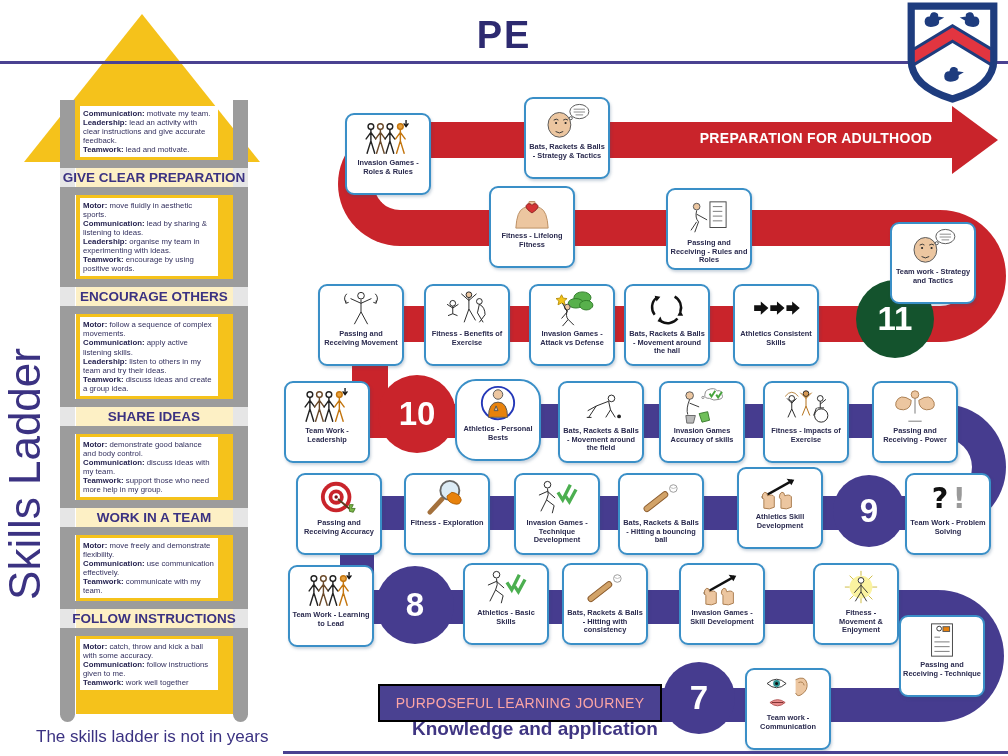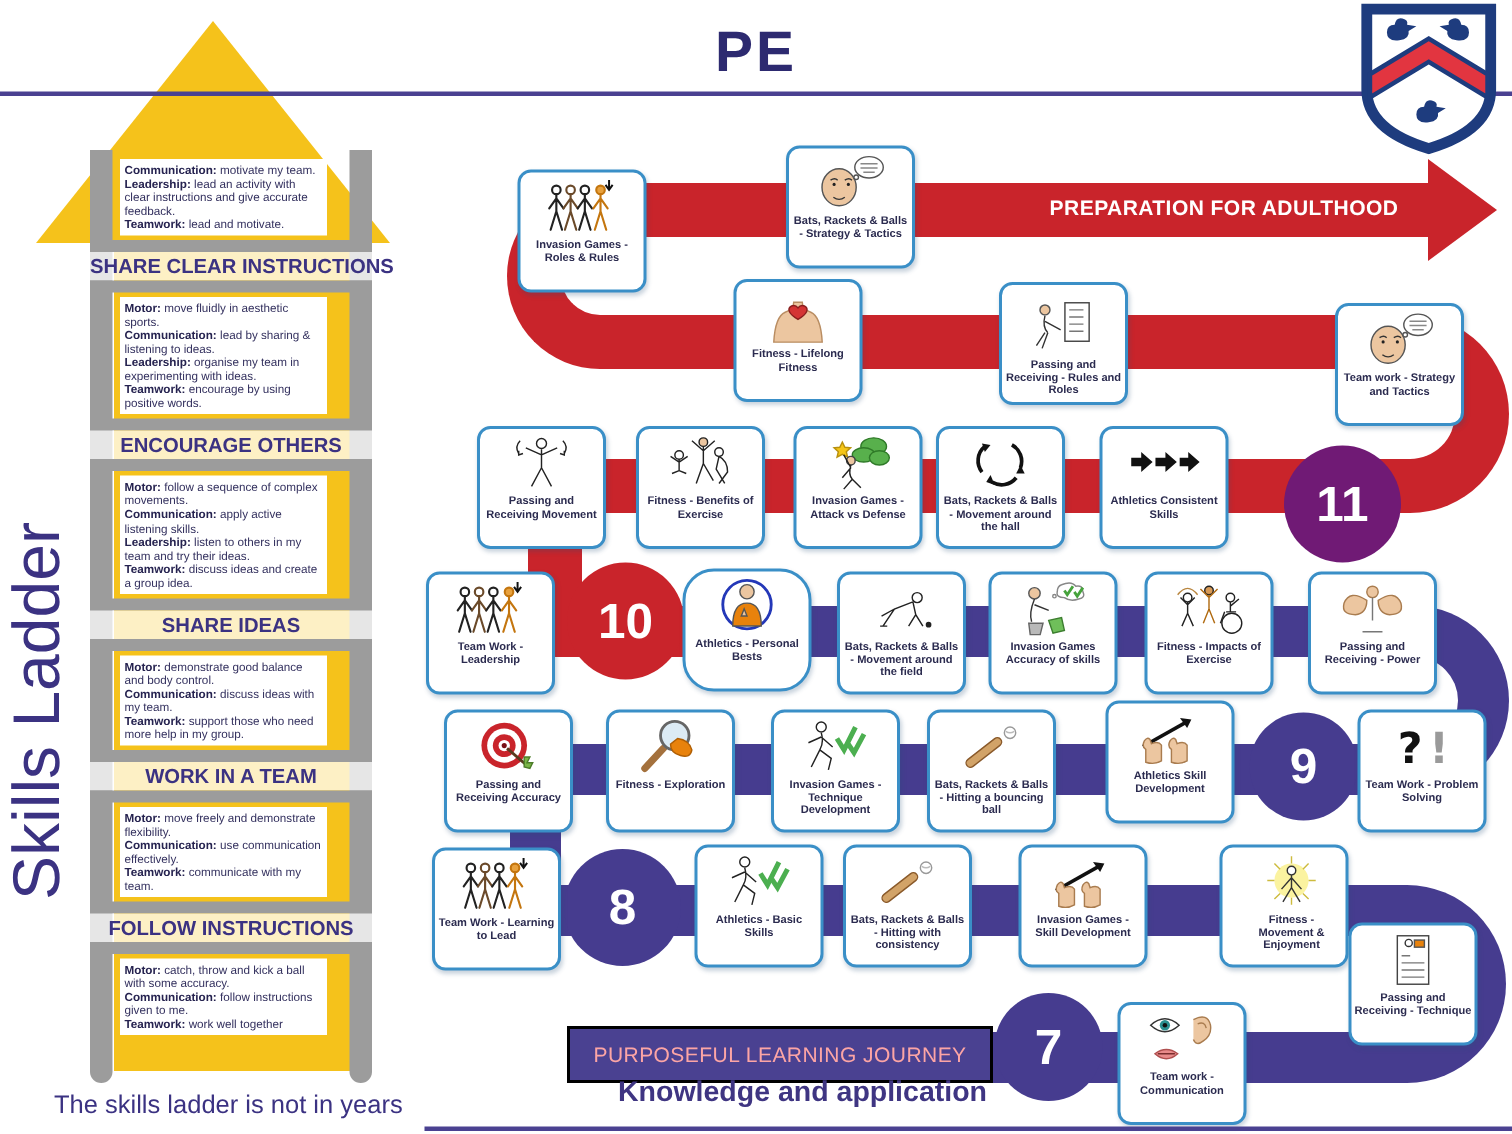--- a/index.html
+++ b/index.html
@@ -81,21 +81,21 @@
   <div id="arrow-body"></div>
   <div class="rail" id="rail-l"></div>
   <div class="rail" id="rail-r"></div>
   <div id="ladder-sections">
       <div class="lad-card">
         <div class="lad-line"><b>Communication: </b>motivate my team.</div>
         <div class="lad-line"><b>Leadership: </b>lead an activity with clear instructions and give accurate feedback.</div>
         <div class="lad-line"><b>Teamwork: </b>lead and motivate.</div>
       </div>
       <div class="rung"></div>
-      <div class="lad-heading">SHARE CLEAR INSTRUCTIONS</div>
+      <div class="lad-heading">GIVE CLEAR PREPARATION</div>
       <div class="rung"></div>
       <div class="lad-card">
         <div class="lad-line"><b>Motor: </b>move fluidly in aesthetic sports.</div>
         <div class="lad-line"><b>Communication: </b>lead by sharing &amp; listening to ideas.</div>
         <div class="lad-line"><b>Leadership: </b>organise my team in experimenting with ideas.</div>
         <div class="lad-line"><b>Teamwork: </b>encourage by using positive words.</div>
       </div>
       <div class="rung"></div>
       <div class="lad-heading">ENCOURAGE OTHERS</div>
       <div class="rung"></div>
@@ -205,21 +205,21 @@
       <div class="jicon">
         <svg viewBox="0 0 50 40">
           <rect x="26" y="3" width="17" height="27" fill="#fff" stroke="#444"></rect>
           <path d="M29,8 h10 M29,13 h10 M29,18 h10 M29,23 h10" stroke="#777"></path>
           <circle cx="12" cy="8" r="3.5" fill="#ecc6a0" stroke="#555"></circle>
           <path d="M12,12 q-2,8 2,12 M12,16 l11,6 M14,24 l-4,11 M12,24 l-6,9" stroke="#333" fill="none"></path>
         </svg>
       </div>
       <div class="jlabel">Passing and Receiving - Rules and Roles</div>
     </div>
-    <div class="jbox" style="left: 890px; top: 202px;">
+    <div class="jbox" style="left: 890px; top: 222px;">
       <div class="jicon">
         <svg viewBox="0 0 50 40">
           <ellipse cx="17" cy="23" rx="12" ry="13" fill="#ecc6a0" stroke="#555"></ellipse>
           <path d="M11,18 q3,-2 5,0 M21,18 q3,-2 5,0" stroke="#333" fill="none"></path>
           <circle cx="13.5" cy="21" r="1.1" fill="#222"></circle>
           <circle cx="23.5" cy="21" r="1.1" fill="#222"></circle>
           <path d="M13,30 q4,3 8,0" stroke="#333" fill="none"></path>
           <ellipse cx="38" cy="9" rx="10" ry="7.5" fill="#fff" stroke="#555"></ellipse>
           <path d="M32,6.5 h12 M32,9.5 h12 M34,12.5 h8" stroke="#888" fill="none"></path>
           <circle cx="29" cy="16" r="1.6" fill="#fff" stroke="#555"></circle>
@@ -545,18 +545,18 @@
           <circle cx="13" cy="10" r="3.6" fill="#2a8f8f"></circle>
           <circle cx="13" cy="10" r="1.6" fill="#111"></circle>
           <path d="M33,6 q10,-5 12,4 q1,7 -5,11 q-5,4 -7,-1" fill="#ecc6a0" stroke="#a97c4f"></path>
           <path d="M36,9 q5,-2 6,3" fill="none" stroke="#a97c4f"></path>
           <path d="M6,30 q8,-6 16,0 q-8,7 -16,0 z" fill="#e98b8b" stroke="#b05050"></path>
           <path d="M8,30 h12" stroke="#7a2e2e"></path>
         </svg>
       </div>
       <div class="jlabel">Team work - Communication</div>
     </div>
-    <div class="ycircle" style="left: 856px; top: 297px; width: 78px; height: 78px; background: #701a75;">11</div>
+    <div class="ycircle" style="left: 856px; top: 280px; width: 78px; height: 78px; background: #14532d;">11</div>
     <div class="ycircle" style="left: 378px; top: 375px; width: 78px; height: 78px; background: rgb(201, 36, 43);">10</div>
     <div class="ycircle" style="left: 833px; top: 475px; width: 72px; height: 72px; background: rgb(70, 60, 143);">9</div>
     <div class="ycircle" style="left: 376px; top: 566px; width: 78px; height: 78px; background: rgb(70, 60, 143);">8</div>
     <div class="ycircle" style="left: 663px; top: 662px; width: 72px; height: 72px; background: rgb(70, 60, 143);">7</div>
   </div>
 
 </body></html>

